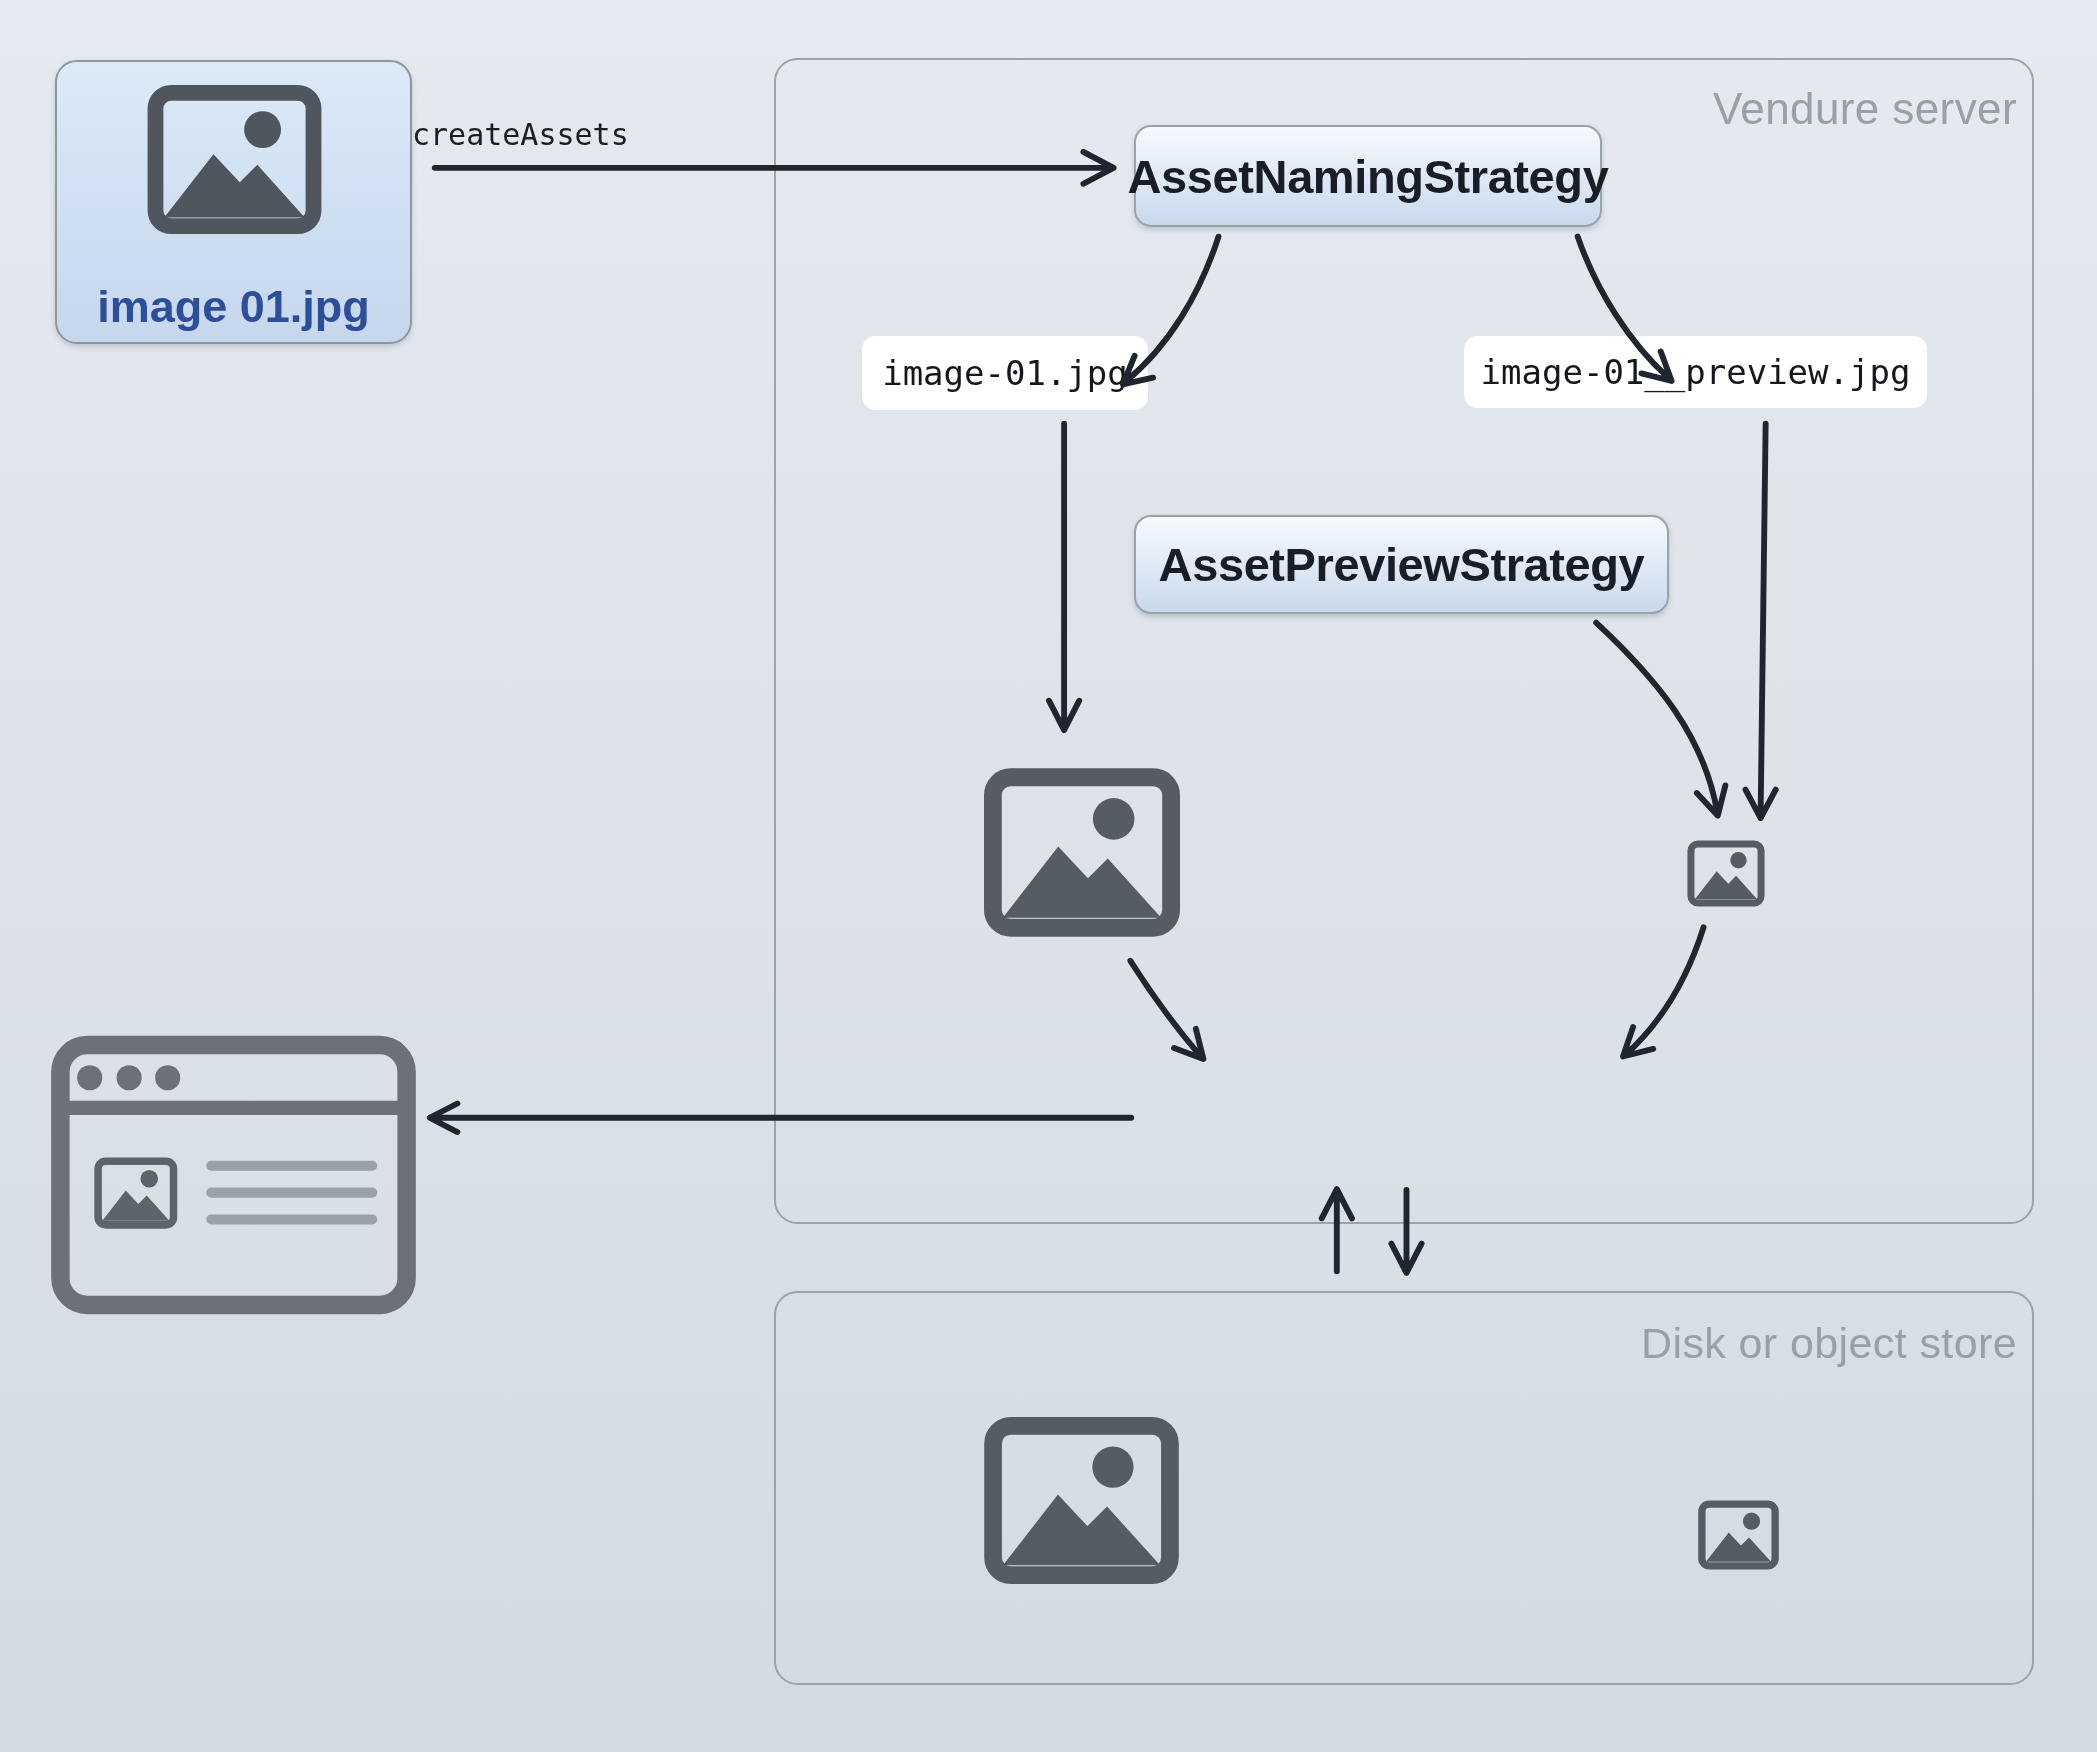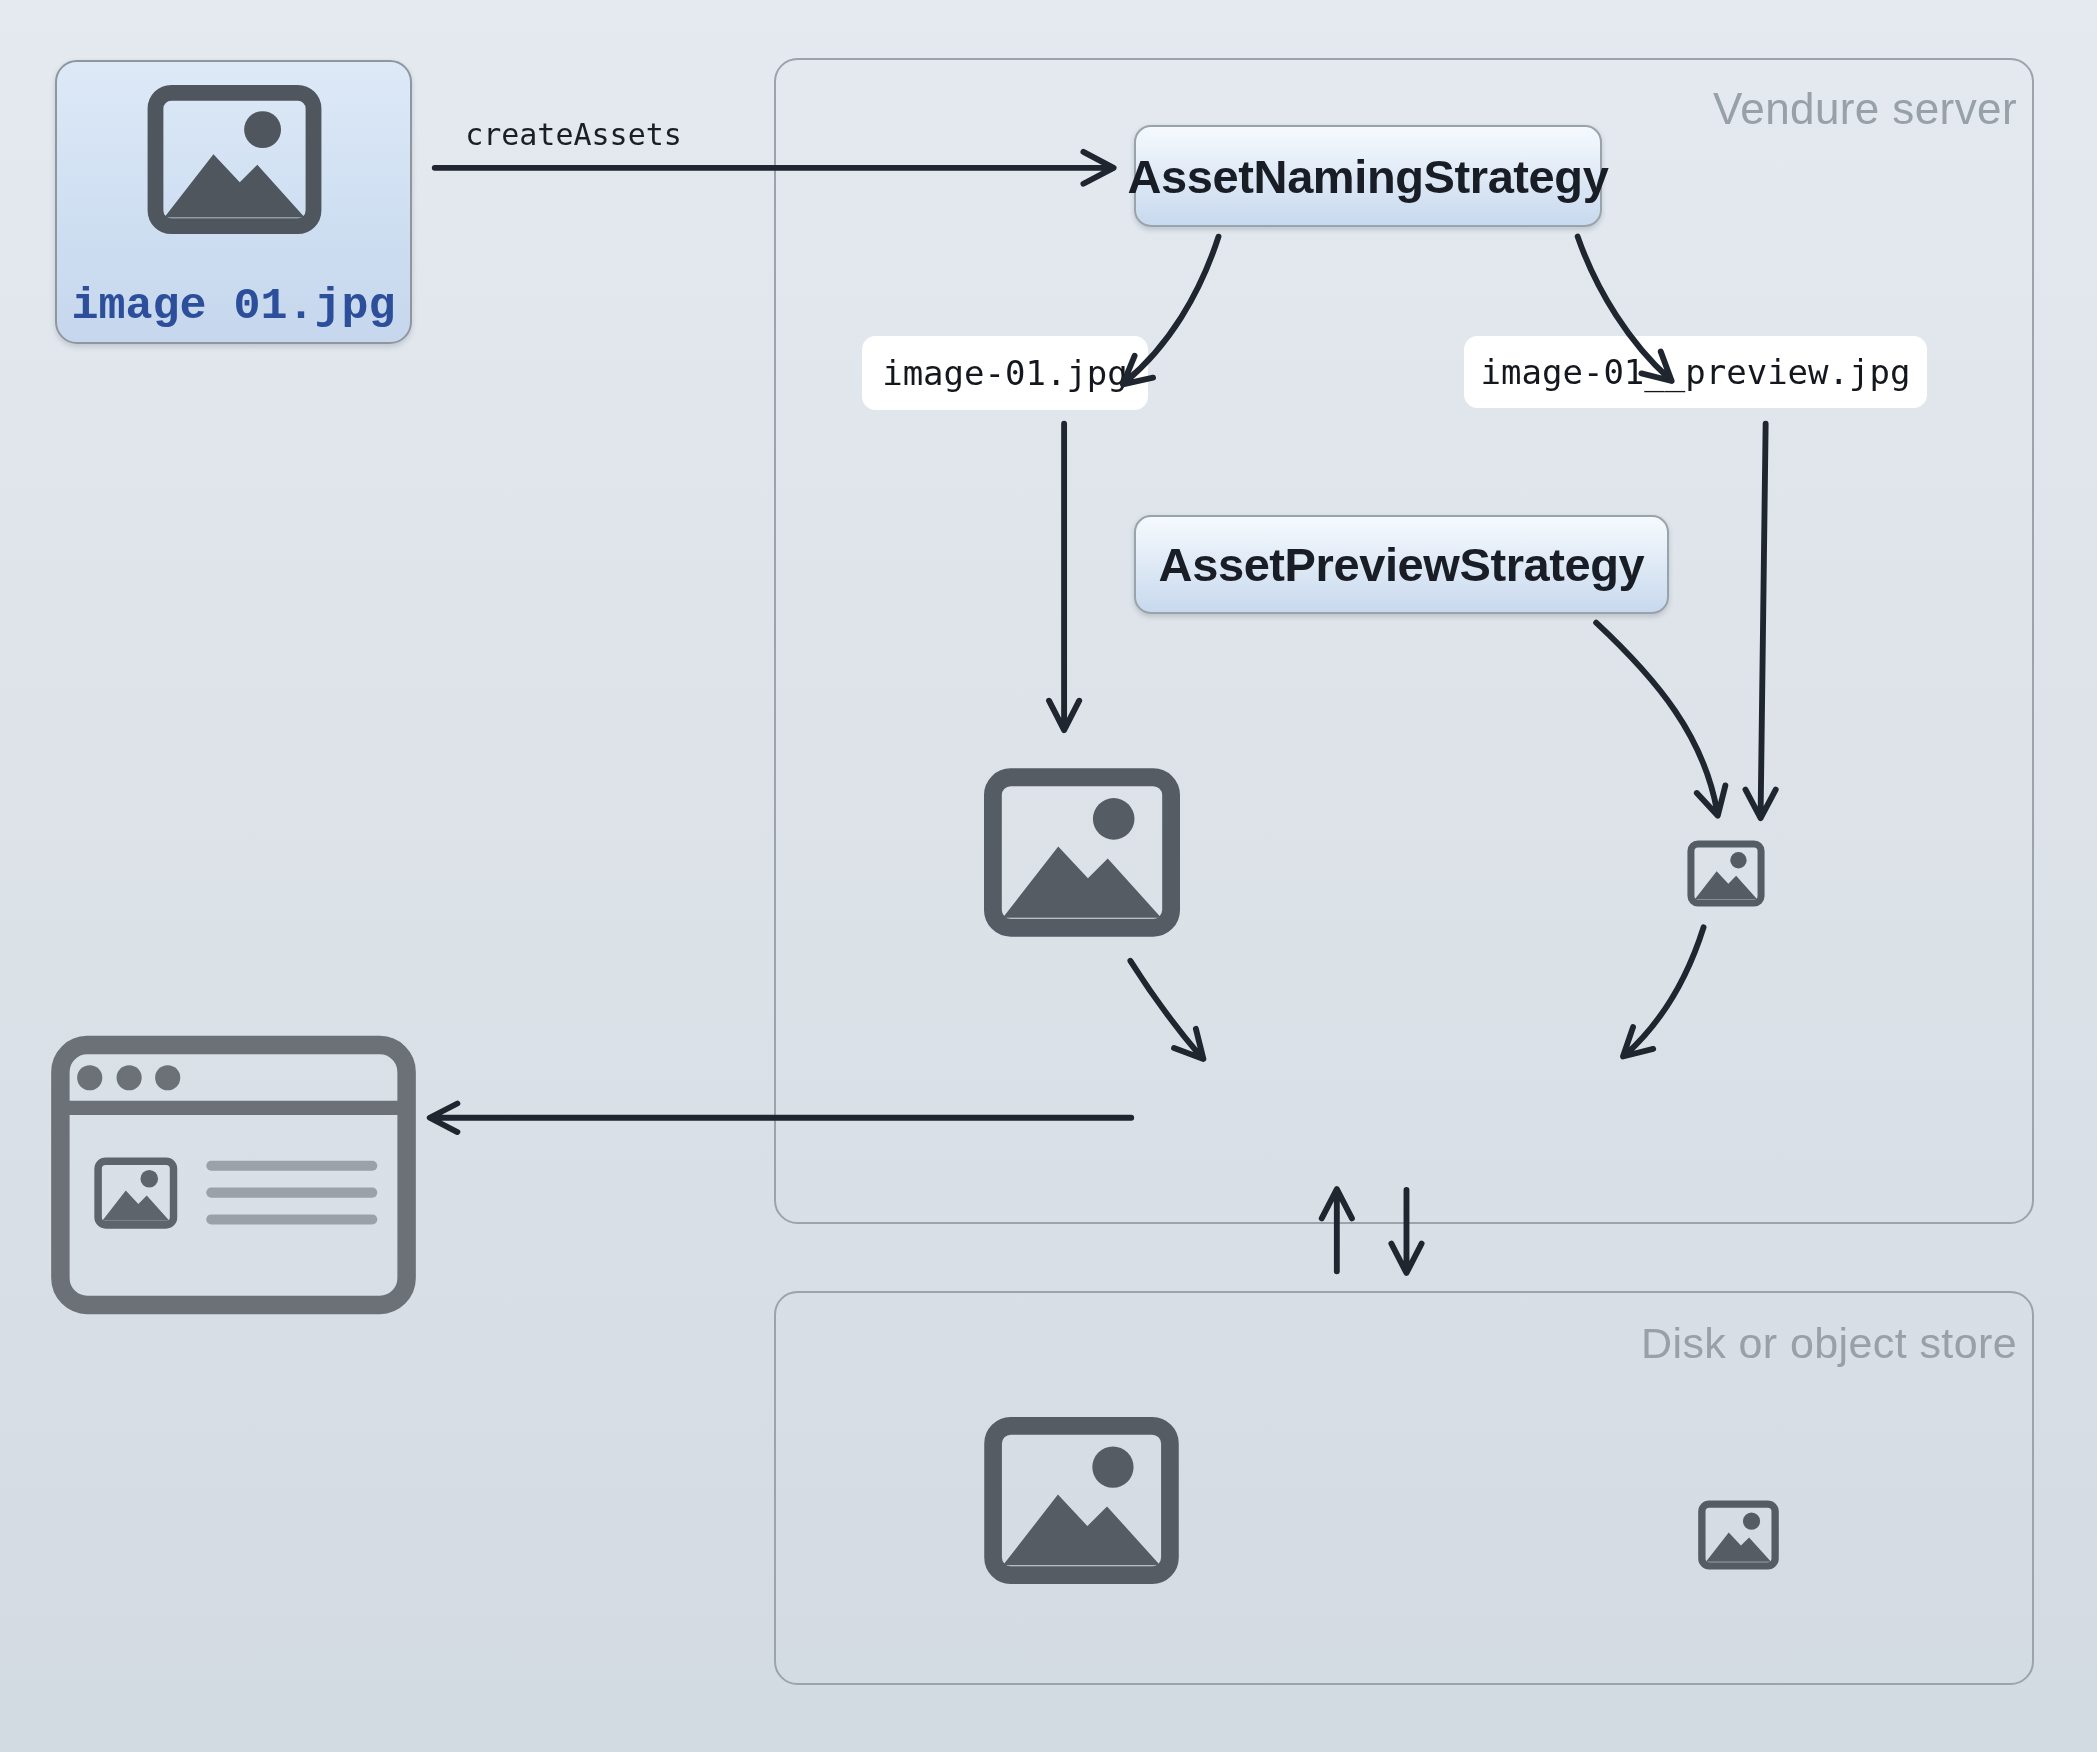--- a/index.html
+++ b/index.html
@@ -75,27 +75,25 @@
   }
   .source-card .card-icon { position: absolute; left: 89px; top: 22px; }
   .source-card .card-label {
     position: absolute;
     left: 0; top: 215px; width: 100%; height: 59px;
     display: flex; align-items: center; justify-content: center;
     color: #2d4f9b;
     font-weight: bold;
     font-size: 45px;
     white-space: nowrap;
-    font-family: Liberation Mono, monospace;
   }
 
   .edge-label {
     position: absolute;
-    left: 431px; top: 117px; width: 285px;
-    text-align: center;
+    left: 412px; top: 117px; width: 285px;
     font-family: "DejaVu Sans Mono", monospace;
     font-size: 30px;
     color: #1a1f26;
     white-space: nowrap;
   }
 
   .abs { position: absolute; }
   svg.overlay { position: absolute; left: 0; top: 0; pointer-events: none; }
   .arrow {
     stroke: #20262f;

